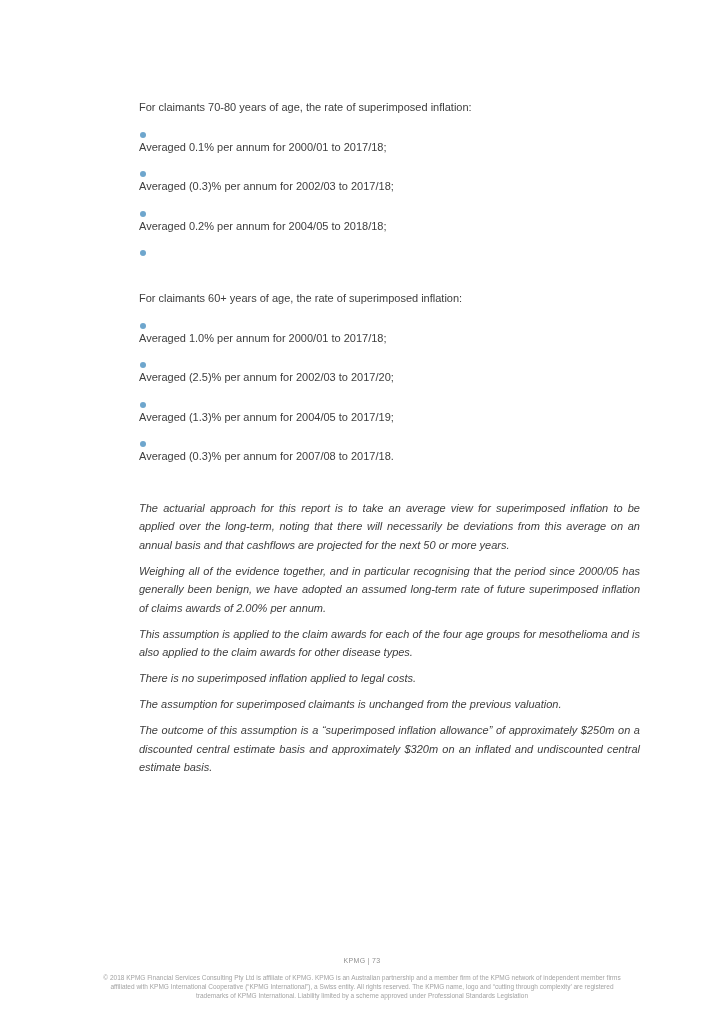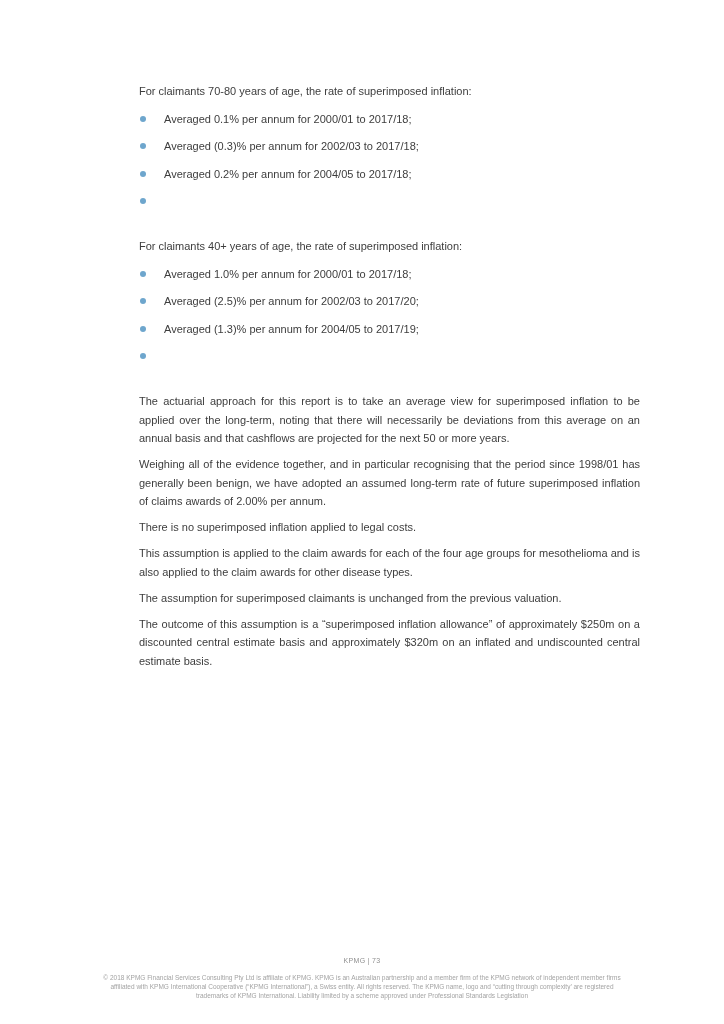--- a/index.html
+++ b/index.html
@@ -12,49 +12,51 @@
     width: 724px;
     height: 1024px;
     background: #ffffff;
     font-family: "Liberation Sans", "DejaVu Sans", sans-serif;
     color: #3d3d3d;
     overflow: hidden;
   }
   .content {
     position: absolute;
     left: 139px;
-    top: 82px;
+    top: 98px;
     width: 501px;
     font-size: 11px;
     line-height: 18.5px;
   }
   .section-intro {
     margin: 0 0 9px 0;
   }
   .bullet-list {
     list-style: none;
     margin: 0 0 33px 0;
     padding: 0;
   }
   .bullet-item {
     display: flex;
     align-items: flex-start;
     margin: 0 0 9px 0;
     line-height: 18.5px;
+    flex-direction: column;
   }
   .bullet-dot {
     flex: 0 0 auto;
     width: 6px;
     height: 6px;
     border-radius: 50%;
     background: #6ea6cd;
     margin: 6px 18px 0 1px;
   }
   .para {
     margin: 0 0 7.5px 0;
+    font-style: italic;
   }
   .para.justify {
     text-align: justify;
   }
   .footer {
     position: absolute;
     left: 0;
     right: 0;
     bottom: 0;
     text-align: center;
@@ -89,50 +91,51 @@
       <li class="bullet-item">
         <span class="bullet-dot"></span>
         <span>Averaged 0.1% per annum for 2000/01 to 2017/18;</span>
       </li>
       <li class="bullet-item">
         <span class="bullet-dot"></span>
         <span>Averaged (0.3)% per annum for 2002/03 to 2017/18;</span>
       </li>
       <li class="bullet-item">
         <span class="bullet-dot"></span>
-        <span>Averaged 0.2% per annum for 2004/05 to 2017/18;</span>
+        <span>Averaged 0.2% per annum for 2004/05 to 2018/18;</span>
       </li>
       <li class="bullet-item">
         <span class="bullet-dot"></span>
       </li>
     </ul>
 
-    <p class="section-intro">For claimants 40+ years of age, the rate of superimposed inflation:</p>
+    <p class="section-intro">For claimants 60+ years of age, the rate of superimposed inflation:</p>
     <ul class="bullet-list">
       <li class="bullet-item">
         <span class="bullet-dot"></span>
         <span>Averaged 1.0% per annum for 2000/01 to 2017/18;</span>
       </li>
       <li class="bullet-item">
         <span class="bullet-dot"></span>
         <span>Averaged (2.5)% per annum for 2002/03 to 2017/20;</span>
       </li>
       <li class="bullet-item">
         <span class="bullet-dot"></span>
         <span>Averaged (1.3)% per annum for 2004/05 to 2017/19;</span>
       </li>
       <li class="bullet-item">
         <span class="bullet-dot"></span>
+        <span>Averaged (0.3)% per annum for 2007/08 to 2017/18.</span>
       </li>
     </ul>
 
     <p class="para justify">The actuarial approach for this report is to take an average view for superimposed inflation to be applied over the long-term, noting that there will necessarily be deviations from this average on an annual basis and that cashflows are projected for the next 50 or more years.</p>
-    <p class="para justify">Weighing all of the evidence together, and in particular recognising that the period since 1998/01 has generally been benign, we have adopted an assumed long-term rate of future superimposed inflation of claims awards of 2.00% per annum.</p>
+    <p class="para justify">Weighing all of the evidence together, and in particular recognising that the period since 2000/05 has generally been benign, we have adopted an assumed long-term rate of future superimposed inflation of claims awards of 2.00% per annum.</p>
+    <p class="para justify">This assumption is applied to the claim awards for each of the four age groups for mesothelioma and is also applied to the claim awards for other disease types.</p>
     <p class="para">There is no superimposed inflation applied to legal costs.</p>
-    <p class="para justify">This assumption is applied to the claim awards for each of the four age groups for mesothelioma and is also applied to the claim awards for other disease types.</p>
     <p class="para">The assumption for superimposed claimants is unchanged from the previous valuation.</p>
     <p class="para justify">The outcome of this assumption is a “superimposed inflation allowance” of approximately $250m on a discounted central estimate basis and approximately $320m on an inflated and undiscounted central estimate basis.</p>
 
   </div>
 
   <div class="footer">
     <span class="page-number">KPMG  |  73</span>
     <div class="copyright">
       <p>© 2018 KPMG Financial Services Consulting Pty Ltd is affiliate of KPMG. KPMG is an Australian partnership and a member firm of the KPMG network of independent member firms</p>
       <p>affiliated with KPMG International Cooperative (“KPMG International”), a Swiss entity. All rights reserved. The KPMG name, logo and “cutting through complexity’ are registered</p>

